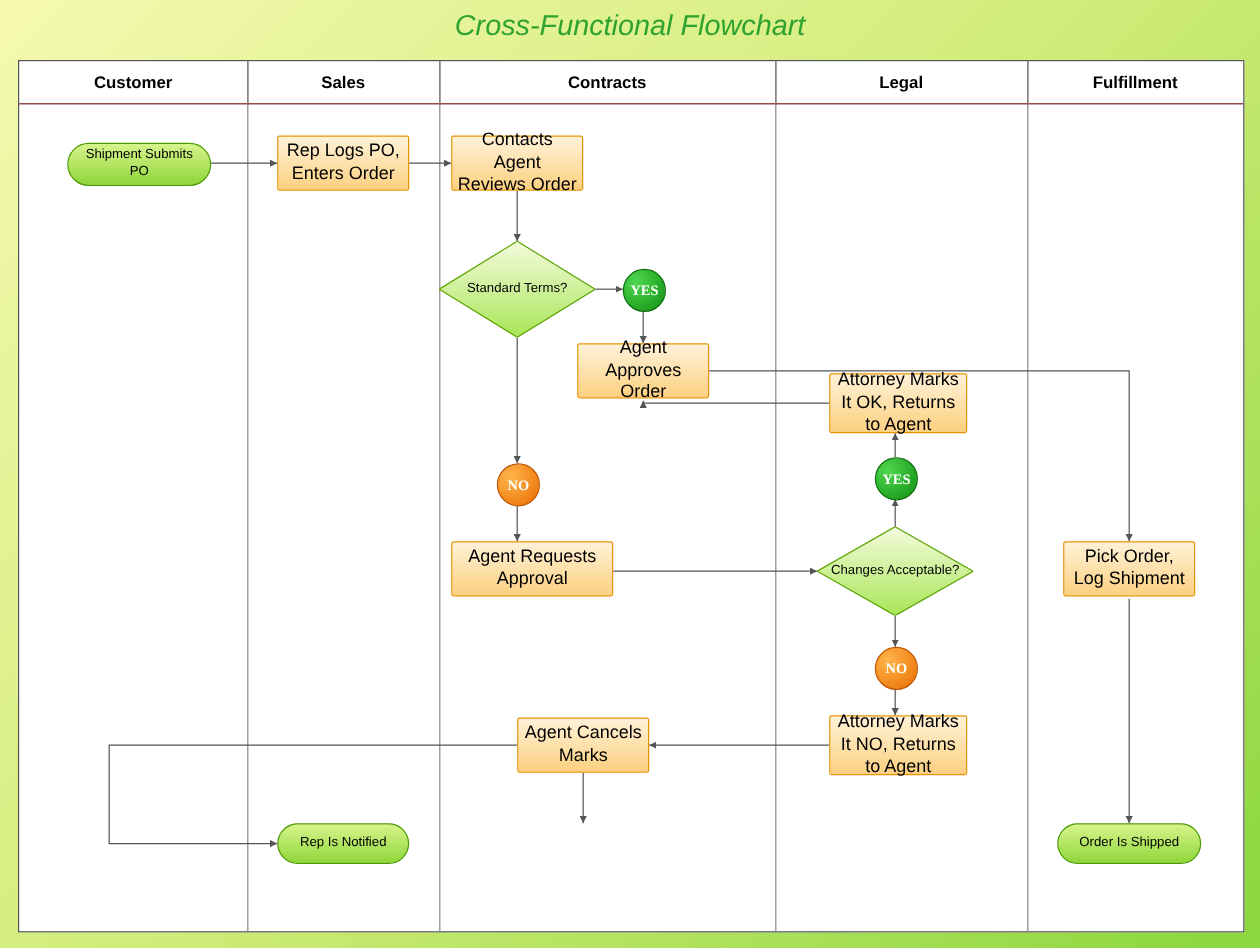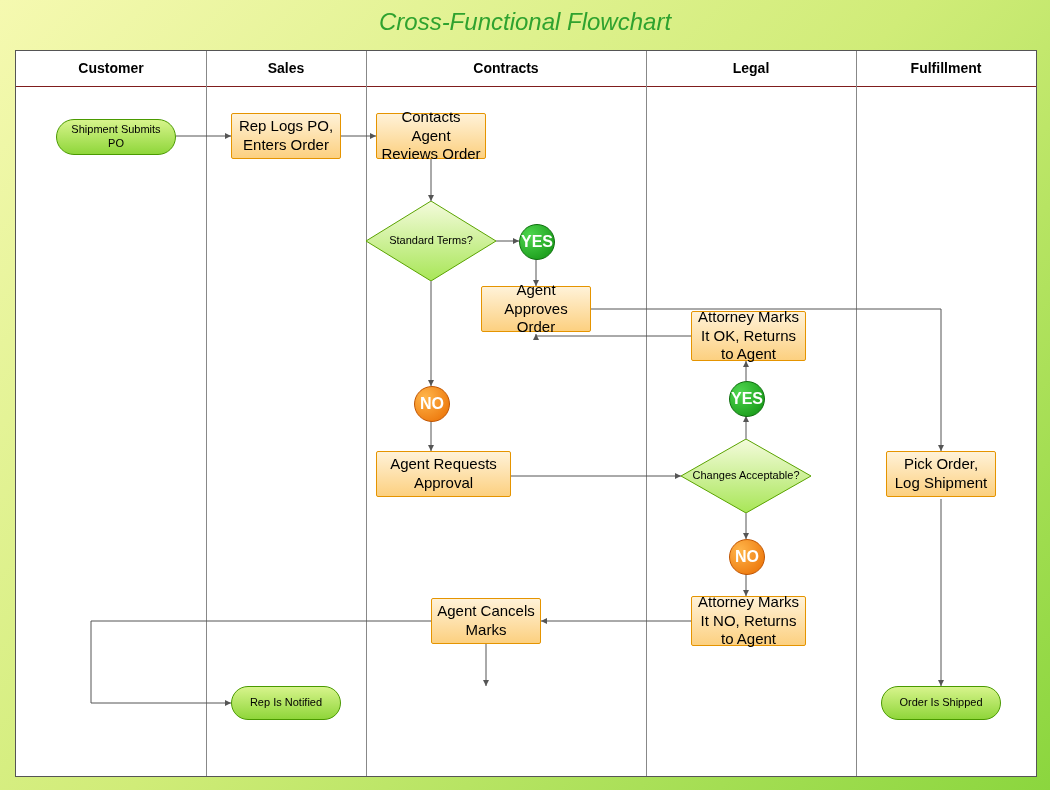--- a/index.html
+++ b/index.html
@@ -8,21 +8,21 @@
   .grid{position:absolute;left:15px;top:50px;width:1020px;height:725px;background:#fff;border:1px solid #555;}
   .header{position:absolute;top:0;height:35px;line-height:35px;text-align:center;font-weight:bold;font-size:14px;border-bottom:1px solid #7f1d1d;}
   .col-line{position:absolute;top:0;width:0;height:100%;border-left:1px solid #888;}
   .hdr-sep{border-right:1px solid #555;}
 
   .node{position:absolute;box-sizing:border-box;border:1px solid #e59400;background:linear-gradient(180deg,#fff2d8 0%,#fcd080 100%);text-align:center;font-size:15px;display:flex;align-items:center;justify-content:center;padding:2px 4px;line-height:1.25;border-radius:2px;}
   .term{position:absolute;box-sizing:border-box;border:1px solid #4a9a00;background:linear-gradient(180deg,#d7f48c 0%,#8fd63a 100%);border-radius:18px;text-align:center;font-size:11px;display:flex;align-items:center;justify-content:center;padding:2px 6px;line-height:1.25;}
   .diamond{position:absolute;}
   .diamond svg{position:absolute;left:0;top:0;}
   .diamond .lbl{position:absolute;left:0;top:0;width:100%;height:100%;display:flex;align-items:center;justify-content:center;text-align:center;font-size:11px;line-height:1.2;}
-  .badge{position:absolute;width:34px;height:34px;border-radius:50%;display:flex;align-items:center;justify-content:center;font-weight:bold;font-size:16px;color:#fff;}
+  .badge{position:absolute;width:34px;height:34px;border-radius:50%;display:flex;align-items:center;justify-content:center;font-weight:bold;font-size:12px;color:#fff;font-family:Liberation Serif, serif;}
   .badge.yes{background:radial-gradient(circle at 30% 30%,#4fd64f,#0f8f0f);border:1px solid #0c6e0c;}
   .badge.no{background:radial-gradient(circle at 30% 30%,#ffb54a,#e96c00);border:1px solid #c05400;}
   .arrow{stroke:#555;stroke-width:1;fill:none;}
   .arrowhead{fill:#555;}
 </style>
 </head>
 <body>
 
 <div class="page">
   <div class="title">Cross-Functional Flowchart</div>

